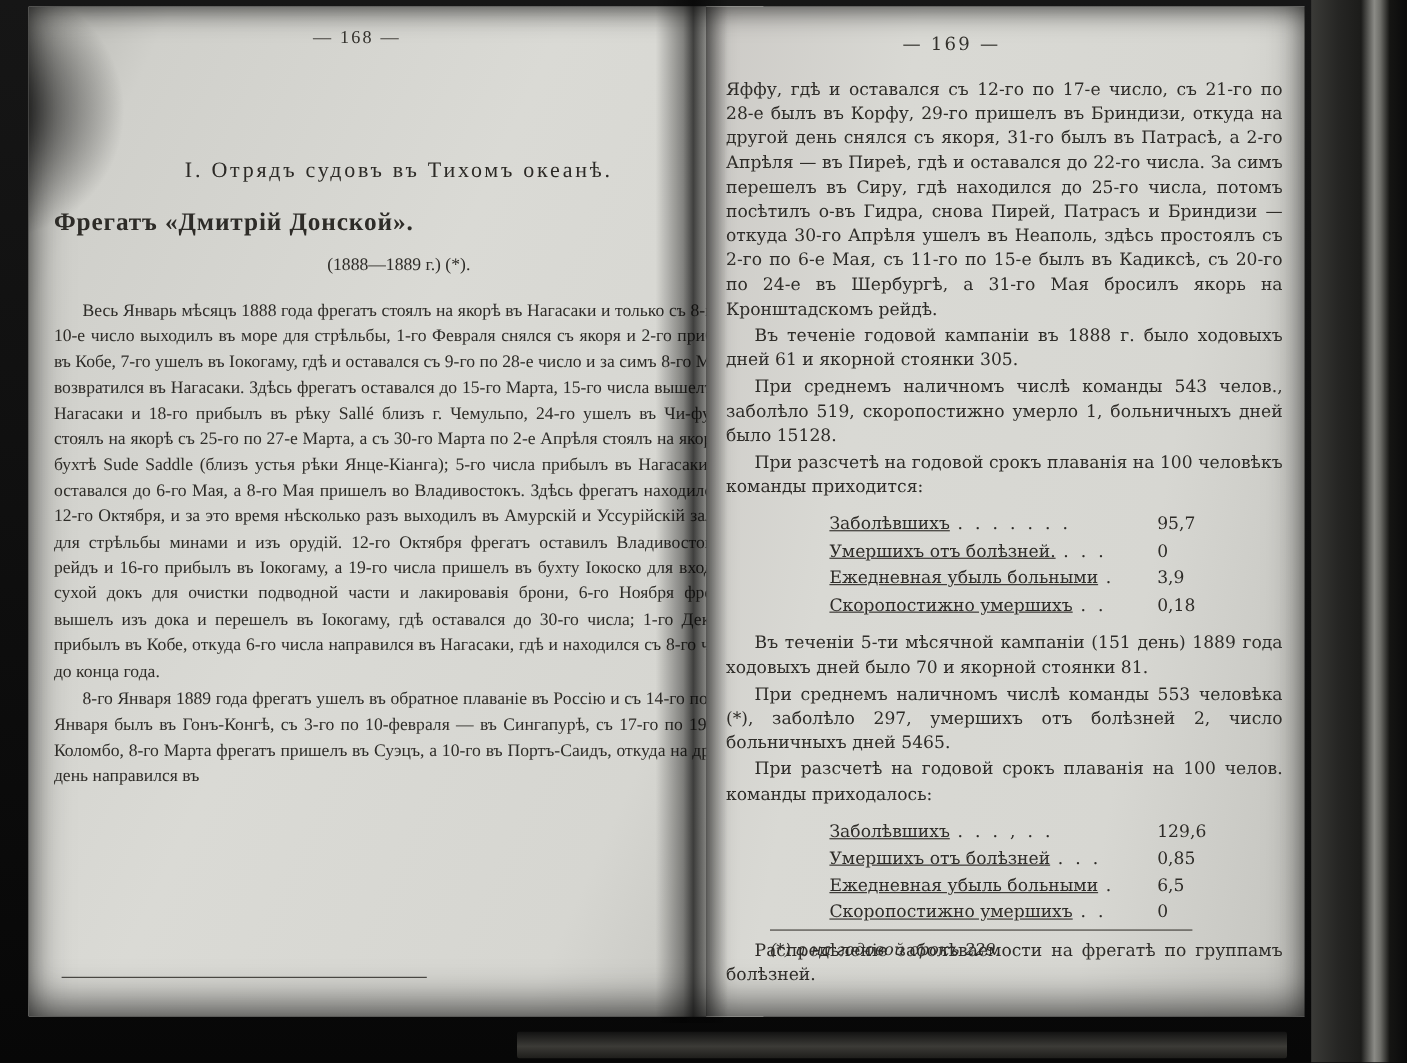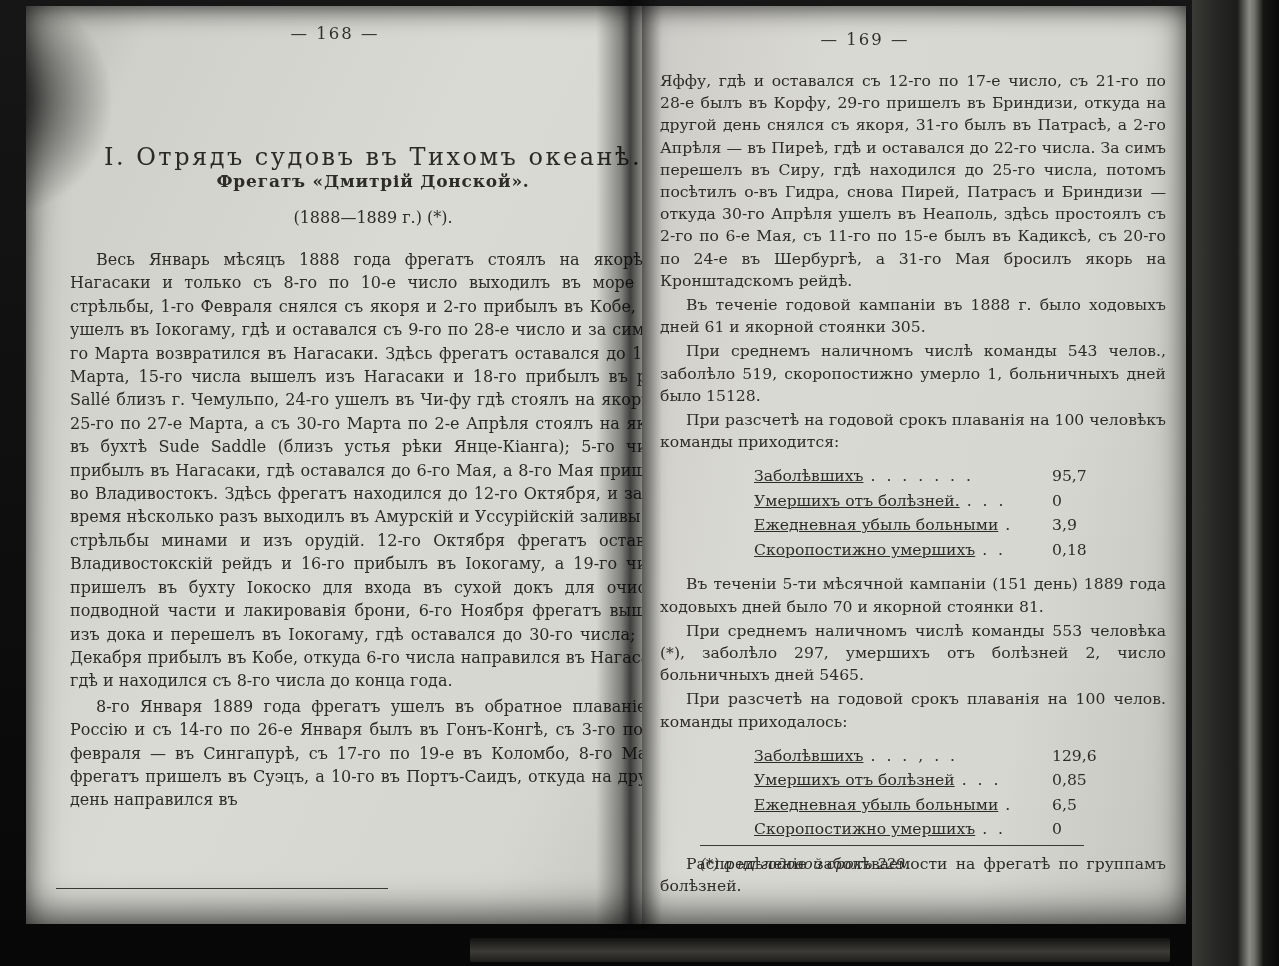--- a/index.html
+++ b/index.html
@@ -14,29 +14,30 @@
     position:absolute; inset:0;
     background:linear-gradient(180deg,#161616 0%,#0e0e0e 55%,#070707 100%);
   }
   
   .page {
     position:absolute; top:6px; height:918px;
     color:#2e2c28; overflow:hidden;
   }
   .page-left {
     left:26px; width:668px;
-    padding:18px 18px 0 44px;
+    padding:18px 18px 0 23px;
     background:
       radial-gradient(circle at -28px 95px, rgba(10,10,10,0.9) 0px, rgba(10,10,10,0.45) 55px, rgba(10,10,10,0) 115px),
       linear-gradient(115deg,#b4b4af 0%,#d0d0cb 12%,#dadad5 45%,#d6d6d1 80%,#c0c0bb 100%);
     box-shadow:
       inset 0 16px 24px -12px rgba(0,0,0,0.65),
       inset 0 -30px 34px -18px rgba(0,0,0,0.6),
       inset 26px 0 36px -24px rgba(0,0,0,0.55),
       inset -18px 0 26px -20px rgba(0,0,0,0.45);
+    font-family: Liberation Serif, serif;
   }
   .page-right {
     left:642px; width:544px;
     padding:24px 20px 0 18px;
     background:
       linear-gradient(100deg,#cccac6 0%,#d9d9d4 28%,#d7d7d2 70%,#c3c3be 100%);
     box-shadow:
       inset 0 16px 24px -12px rgba(0,0,0,0.6),
       inset 0 -30px 34px -18px rgba(0,0,0,0.58),
       inset -24px 0 32px -22px rgba(0,0,0,0.5),
@@ -60,25 +61,25 @@
     opacity:0.85; border-radius:2px;
   }
   
   .page-number {
     text-align:center; font-size:16.5px; letter-spacing:2px; color:#33312c;
   }
   .page-left .page-number { transform:translateX(-38px); }
   .page-right .page-number { transform:translateX(-48px); margin-bottom:4px; }
   .chapter-heading {
     margin-top:100px; text-align:center;
-    font-size:24px; font-weight:normal; letter-spacing:2.5px; color:#2c2a26;
+    font-size:20px; font-weight:normal; letter-spacing:2.5px; color:#2c2a26;
   }
   .sub-heading {
-    text-align:center;
-    font-size:17px; font-weight:bold; letter-spacing:0.8px;
+    margin-top:22px; text-align:left;
+    font-size:23px; font-weight:bold; letter-spacing:0.8px;
   }
   .date-line { margin-top:17px; text-align:center; font-size:16px; }
   .body-text { margin-top:21px; }
   .page-left .body-text  { font-size:16px;   line-height:23.4px; }
   .page-right .body-text { font-size:15.6px; line-height:22.2px; }
   .para { text-align:justify; text-indent:26px; }
   .para + .para { margin-top:2px; }
   .para.no-indent { text-indent:0; }
   
   .stats { margin:11px 0 11px 94px; width:352px; }

